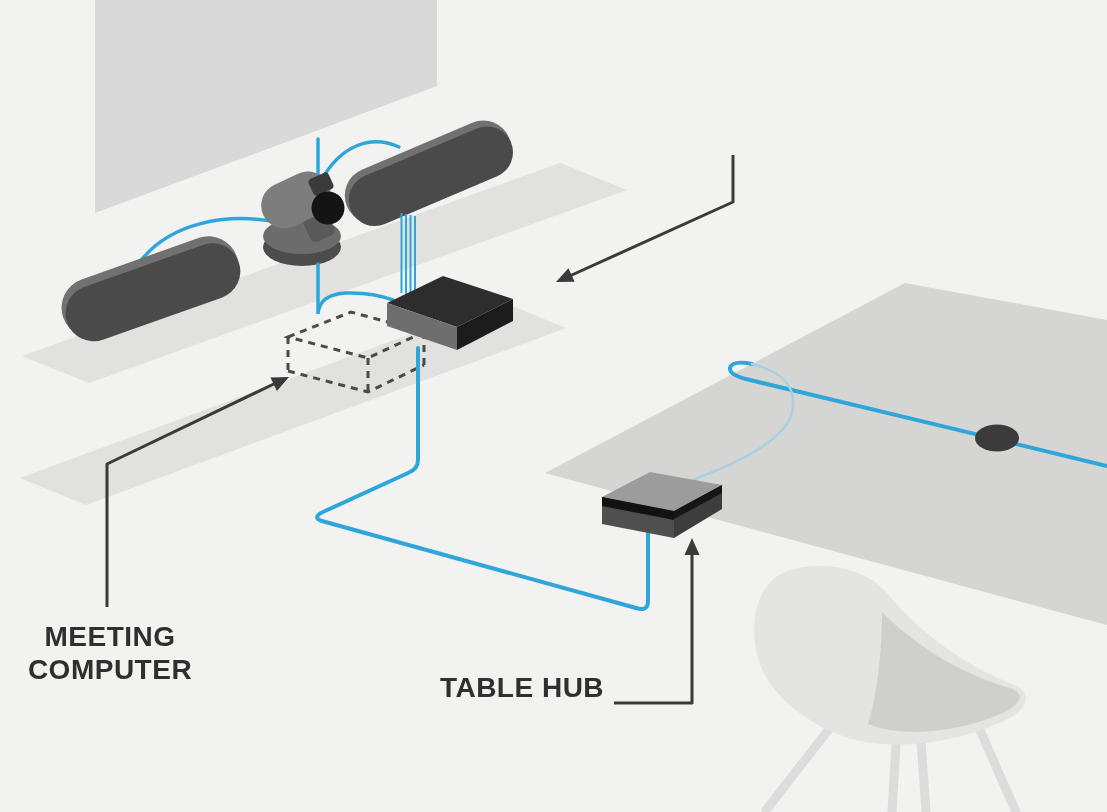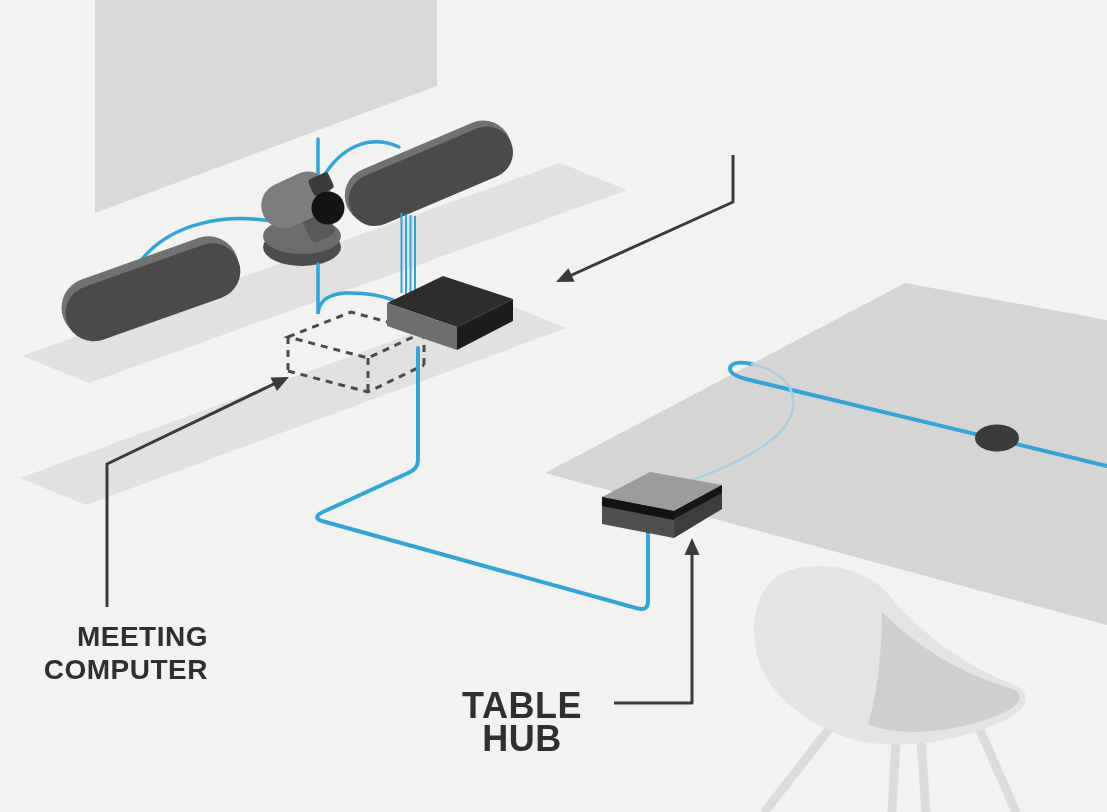--- a/index.html
+++ b/index.html
@@ -1,22 +1,22 @@
 <!DOCTYPE html>
 <html><head>
 <meta charset="utf-8">
 <style>
   html,body{margin:0;padding:0;}
   body{font-family:"Liberation Sans", sans-serif;}
   .stage{position:relative;width:1107px;height:812px;background:#f2f2f1;overflow:hidden;}
   .stage svg{position:absolute;left:0;top:0;}
   .callout{position:absolute;font-weight:700;color:#2f2f2f;letter-spacing:0.5px;text-align:center;line-height:33px;}
   .callout.display{left:600px;top:108px;width:264px;font-size:29px;}
-  .callout.meeting{left:12px;top:620px;width:196px;font-size:28px;text-align:right;}
-  .callout.table{left:436px;top:689px;width:172px;font-size:36px;}
+  .callout.meeting{left:12px;top:620px;width:196px;font-size:28px;}
+  .callout.table{left:436px;top:671px;width:172px;font-size:28px;}
 </style>
 </head>
 <body>
 
 <div class="stage">
   <svg width="1107" height="812" viewBox="0 0 1107 812">
 
     <rect x="0" y="0" width="1107" height="812" fill="#f2f2f1"></rect>
 
     <polygon points="95,0 437,0 437,86 95,213" fill="#d9d9d9"></polygon>

